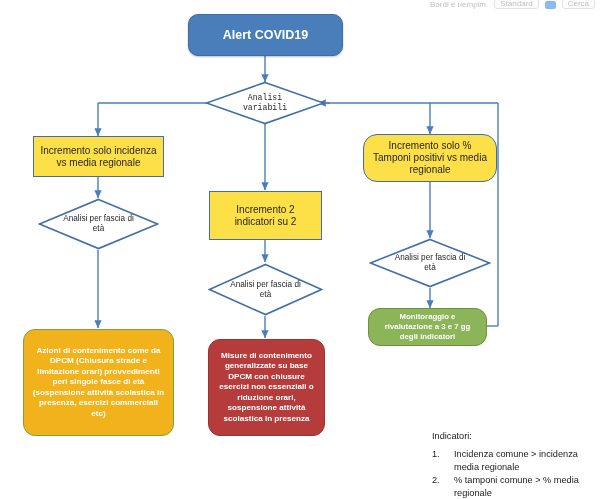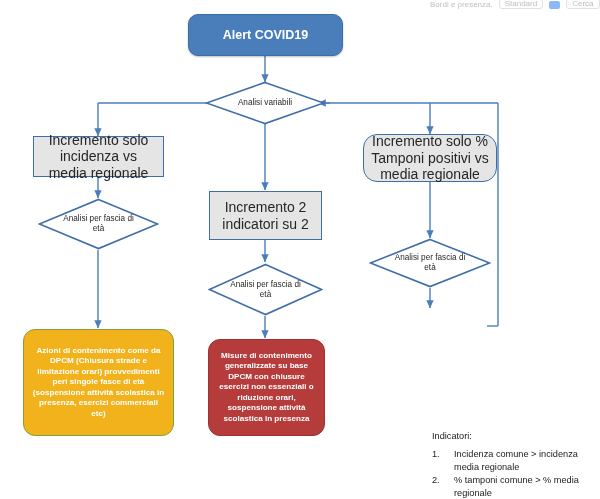--- a/index.html
+++ b/index.html
@@ -70,24 +70,24 @@
     border: 1px solid #3d6da5;
     border-radius: 10px;
     color: #ffffff;
     font-weight: bold;
     font-size: 12.5px;
     box-shadow: 0 1px 2px rgba(0,0,0,.25);
   }
 
   
   .node-proc {
-    background: #e5e5e5;
+    background: #fde047;
     border: 1.6px solid #3f6ea8;
     color: #262626;
-    font-size: 14px;
+    font-size: 10px;
   }
   .node-proc .txt { padding: 0 6px; }
 
   
   .node-dec {
     background: transparent;
     border: none;
     color: #262626;
     font-size: 8.2px;
   }
@@ -133,21 +133,21 @@
     display: flex;
     margin-bottom: 1px;
   }
   #legend li .num { width: 22px; flex: 0 0 22px; }
   #legend li .body { flex: 1; }
 </style>
 </head>
 <body>
 
 <div id="toolbar-strip">
-  <span class="tb-text">Bordi e presenza.</span>
+  <span class="tb-text">Bordi e riempim.</span>
   <span class="tb-pill">Standard</span>
   <span class="tb-swatch"></span>
   <span class="tb-pill">Cerca</span>
 </div>
 
 <div id="flow">
 
   <svg id="edges" viewBox="0 0 600 499">
     <defs>
       <marker id="arw" markerWidth="7" markerHeight="7" refX="5.6" refY="3" orient="auto">
@@ -181,21 +181,21 @@
       <line x1="487" y1="326" x2="498" y2="326"></line>
       <line x1="498" y1="326" x2="498" y2="103"></line>
       <line x1="330" y1="103" x2="318" y2="103" marker-end="url(#arw)"></line>
     </g>
   </svg>
 
   <div class="node node-start" style="left:188px; top:14px; width:155px; height:42px;">
     <span class="txt">Alert COVID19</span>
   </div>
 
-  <div class="node node-dec" style="left:205px; top:81px; width:120px; height:44px;">
+  <div class="node node-dec" style="left:205px; top:81px; width:120px; height:44px;font-family:Liberation Mono, monospace;">
     <svg viewBox="0 0 120 44" preserveAspectRatio="none">
       <polygon points="60,1.4 118.6,22 60,42.6 1.4,22" fill="#ffffff" stroke="#3f6ea8" stroke-width="1.6"></polygon>
     </svg>
     <span class="txt">Analisi variabili</span>
   </div>
 
   <div class="node node-proc" style="left:33px; top:136px; width:131px; height:41px;">
     <span class="txt">Incremento solo incidenza vs media regionale</span>
   </div>
 
@@ -229,20 +229,23 @@
   </div>
 
   <div class="node node-term term-orange" style="left:23px; top:329px; width:151px; height:107px;">
     <span class="txt">Azioni di contenimento come da DPCM (Chiusura strade e limitazione orari) provvedimenti peri singole fasce di età (sospensione  attività scolastica in presenza, esercizi commerciali etc)</span>
   </div>
 
   <div class="node node-term term-red" style="left:208px; top:339px; width:117px; height:97px;">
     <span class="txt">Misure di contenimento generalizzate su base DPCM con chiusure esercizi non essenziali o riduzione orari, sospensione  attività scolastica in presenza</span>
   </div>
 
+  <div class="node node-term term-green" style="left:368px; top:308px; width:119px; height:38px;">
+    <span class="txt">Monitoraggio e rivalutazione a 3 e 7 gg degli indicatori</span>
+  </div>
 </div>
 
 <div id="legend">
   <div class="legend-title">Indicatori:</div>
   <ol>
     <li>
       <span class="num">1.</span>
       <span class="body">Incidenza comune &gt; incidenza media regionale</span>
     </li>
     <li>

